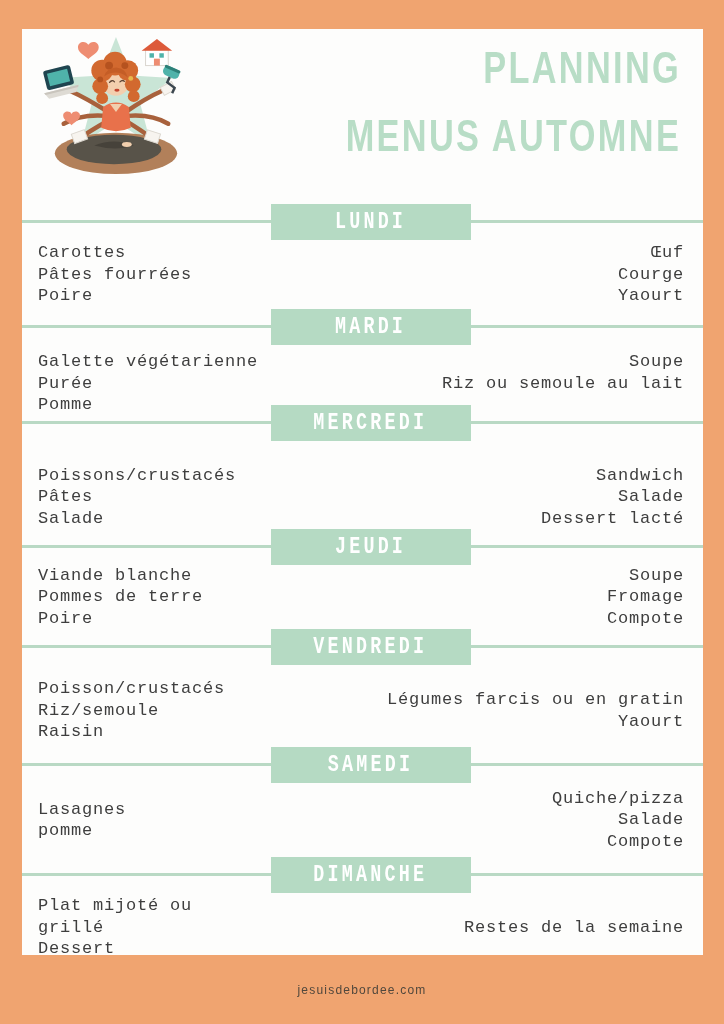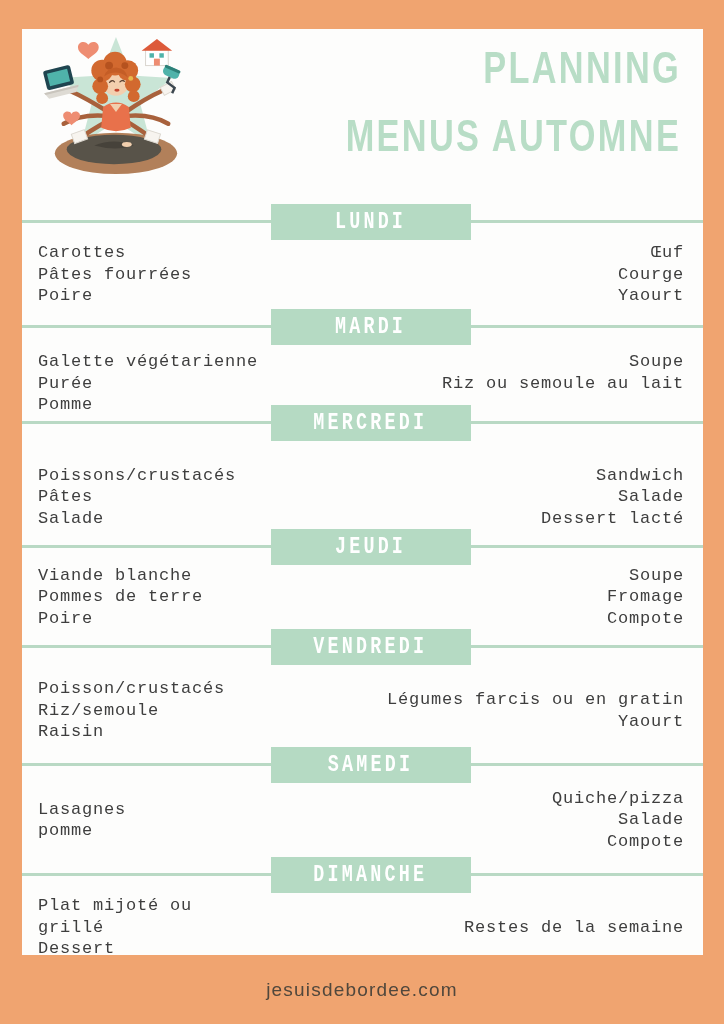--- a/index.html
+++ b/index.html
@@ -44,21 +44,21 @@
   section.day:nth-of-type(1) .day-content{height:69px;}
   section.day:nth-of-type(2) .day-content{height:60px;align-items:flex-start;padding-top:6px;}
   section.day:nth-of-type(3) .day-content{height:64px;margin-top:24px;}
   section.day:nth-of-type(4) .day-content{height:64px;}
   section.day:nth-of-type(5) .day-content{height:73px;margin-top:9px;}
   section.day:nth-of-type(6) .day-content{height:74px;}
   section.day:nth-of-type(7) .day-content{height:69px;}
 
   
   .footer{height:69px;flex:none;display:flex;align-items:center;justify-content:center;}
-  .footer-url{color:var(--footer_text);font-size:19px;letter-spacing:1.2px;}
+  .footer-url{color:var(--footer_text);font-size:12px;letter-spacing:1.2px;}
 </style>
 </head>
 <body>
 
 <div class="page">
   <div class="content-wrap">
     <div class="sheet">
 
       <header class="header">
         <div class="illustration">

